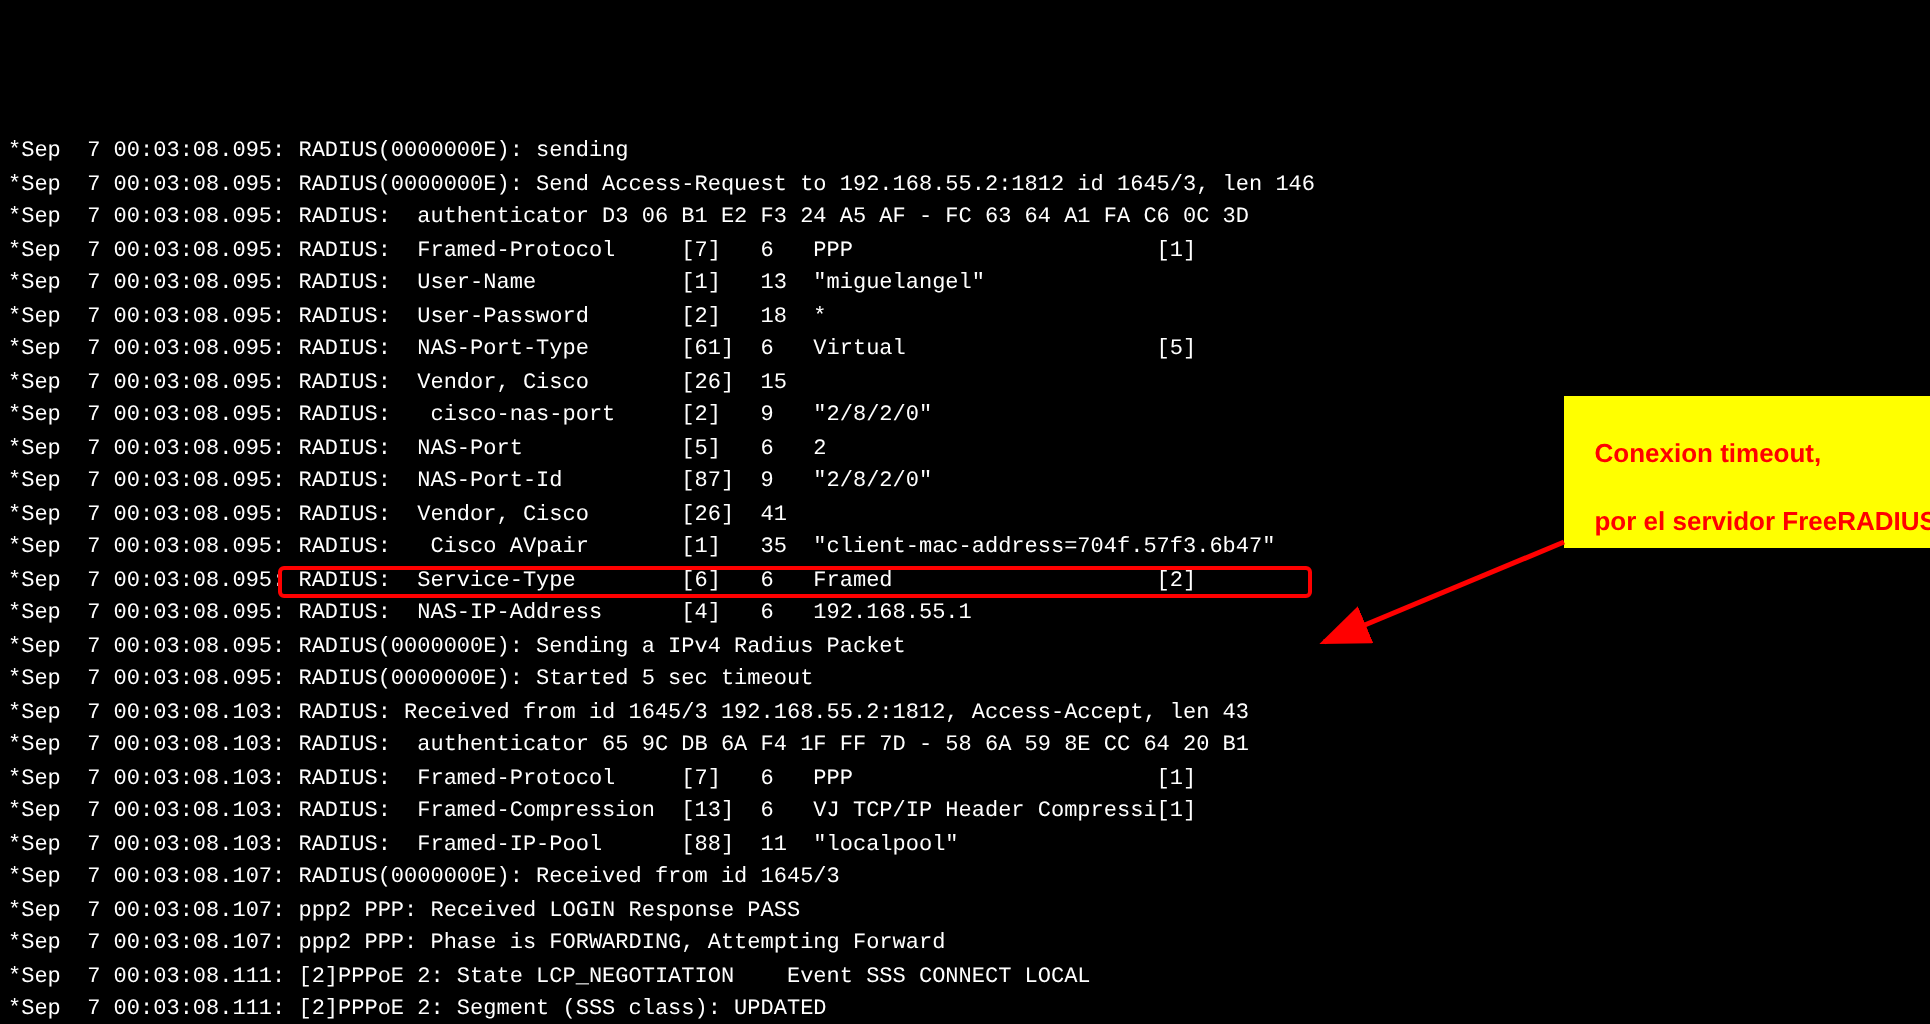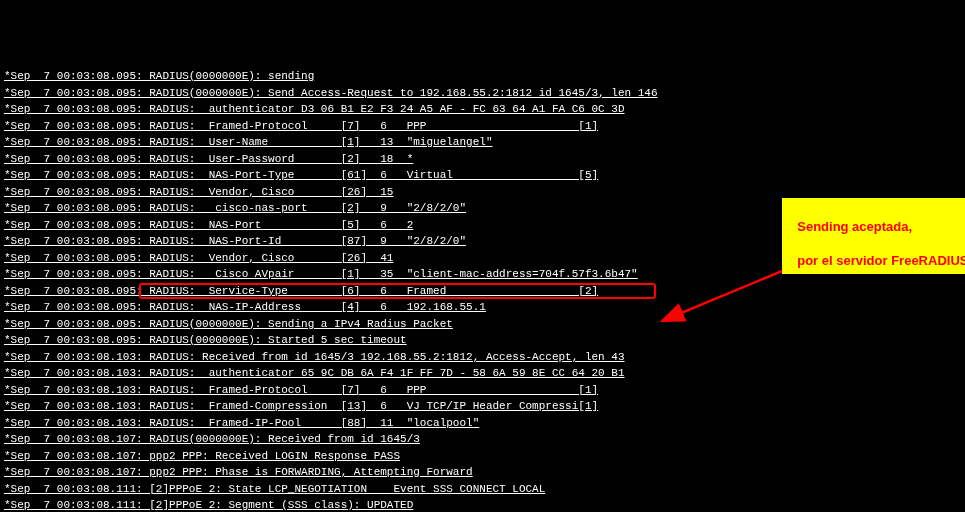--- a/index.html
+++ b/index.html
@@ -9,21 +9,21 @@
     font-size: 11px;
     color: #fff;
     white-space: pre;
     position: relative;
     width: 965px;
     height: 512px;
     overflow: hidden;
     line-height: 1.5;
     padding: 2px 4px;
   }
-  .log-line { display: block; text-decoration: underline; }
+  .log-line { display: block; }
   .highlight-box {
     position: absolute;
     border: 2px solid #ff0000;
     border-radius: 3px;
     pointer-events: none;
   }
   .annotation {
     position: absolute;
     background: #ffff00;
     color: #ff0000;
@@ -42,21 +42,21 @@
 </head>
 <body>
 
 
 
 <div id="log-container"><span class="log-line">*Sep  7 00:03:08.095: RADIUS(0000000E): sending</span><span class="log-line">*Sep  7 00:03:08.095: RADIUS(0000000E): Send Access-Request to 192.168.55.2:1812 id 1645/3, len 146</span><span class="log-line">*Sep  7 00:03:08.095: RADIUS:  authenticator D3 06 B1 E2 F3 24 A5 AF - FC 63 64 A1 FA C6 0C 3D</span><span class="log-line">*Sep  7 00:03:08.095: RADIUS:  Framed-Protocol     [7]   6   PPP                       [1]</span><span class="log-line">*Sep  7 00:03:08.095: RADIUS:  User-Name           [1]   13  "miguelangel"</span><span class="log-line">*Sep  7 00:03:08.095: RADIUS:  User-Password       [2]   18  *</span><span class="log-line">*Sep  7 00:03:08.095: RADIUS:  NAS-Port-Type       [61]  6   Virtual                   [5]</span><span class="log-line">*Sep  7 00:03:08.095: RADIUS:  Vendor, Cisco       [26]  15</span><span class="log-line">*Sep  7 00:03:08.095: RADIUS:   cisco-nas-port     [2]   9   "2/8/2/0"</span><span class="log-line">*Sep  7 00:03:08.095: RADIUS:  NAS-Port            [5]   6   2</span><span class="log-line">*Sep  7 00:03:08.095: RADIUS:  NAS-Port-Id         [87]  9   "2/8/2/0"</span><span class="log-line">*Sep  7 00:03:08.095: RADIUS:  Vendor, Cisco       [26]  41</span><span class="log-line">*Sep  7 00:03:08.095: RADIUS:   Cisco AVpair       [1]   35  "client-mac-address=704f.57f3.6b47"</span><span class="log-line">*Sep  7 00:03:08.095: RADIUS:  Service-Type        [6]   6   Framed                    [2]</span><span class="log-line">*Sep  7 00:03:08.095: RADIUS:  NAS-IP-Address      [4]   6   192.168.55.1</span><span class="log-line">*Sep  7 00:03:08.095: RADIUS(0000000E): Sending a IPv4 Radius Packet</span><span class="log-line">*Sep  7 00:03:08.095: RADIUS(0000000E): Started 5 sec timeout</span><span class="log-line">*Sep  7 00:03:08.103: RADIUS: Received from id 1645/3 192.168.55.2:1812, Access-Accept, len 43</span><span class="log-line">*Sep  7 00:03:08.103: RADIUS:  authenticator 65 9C DB 6A F4 1F FF 7D - 58 6A 59 8E CC 64 20 B1</span><span class="log-line">*Sep  7 00:03:08.103: RADIUS:  Framed-Protocol     [7]   6   PPP                       [1]</span><span class="log-line">*Sep  7 00:03:08.103: RADIUS:  Framed-Compression  [13]  6   VJ TCP/IP Header Compressi[1]</span><span class="log-line">*Sep  7 00:03:08.103: RADIUS:  Framed-IP-Pool      [88]  11  "localpool"</span><span class="log-line">*Sep  7 00:03:08.107: RADIUS(0000000E): Received from id 1645/3</span><span class="log-line">*Sep  7 00:03:08.107: ppp2 PPP: Received LOGIN Response PASS</span><span class="log-line">*Sep  7 00:03:08.107: ppp2 PPP: Phase is FORWARDING, Attempting Forward</span><span class="log-line">*Sep  7 00:03:08.111: [2]PPPoE 2: State LCP_NEGOTIATION    Event SSS CONNECT LOCAL</span><span class="log-line">*Sep  7 00:03:08.111: [2]PPPoE 2: Segment (SSS class): UPDATED</span></div>
 
 <div class="highlight-box" style="left:139px; top:283px; width:517px; height:16px;"></div>
 
 <div class="annotation" style="left:782px; top:198px;">
-  <span>Sending aceptada,</span><br>
+  <span>Conexion timeout,</span><br>
   <span>por el servidor FreeRADIUS</span>
 </div>
 
 <div class="arrow" style="left:656px; top:234px;">
   <svg width="130" height="60">
     <defs>
       <marker id="arrowhead" markerWidth="10" markerHeight="8" refX="9" refY="4" orient="auto">
         <polygon points="0 0, 10 4, 0 8" fill="#ff0000"></polygon>
       </marker>
     </defs>

